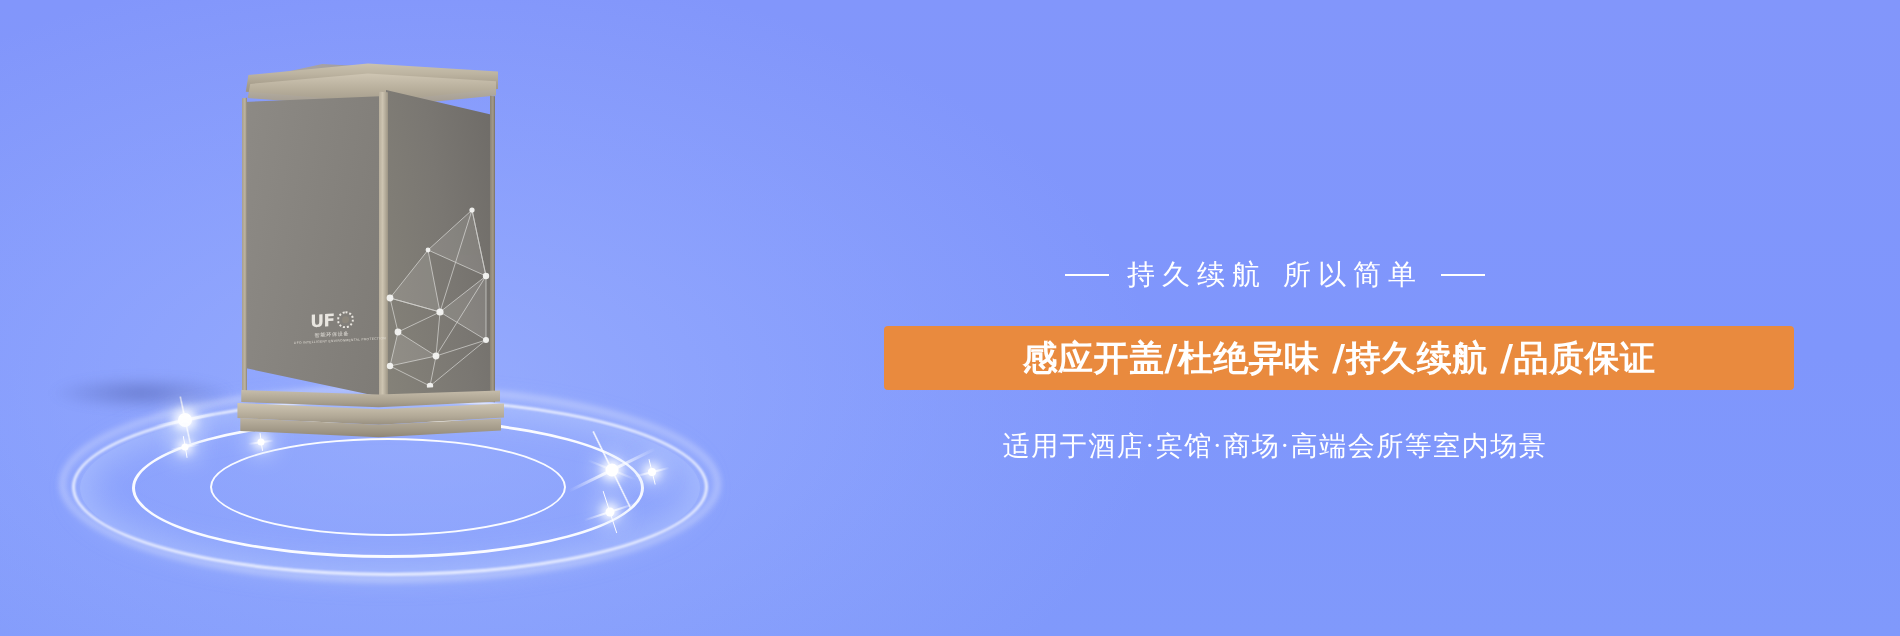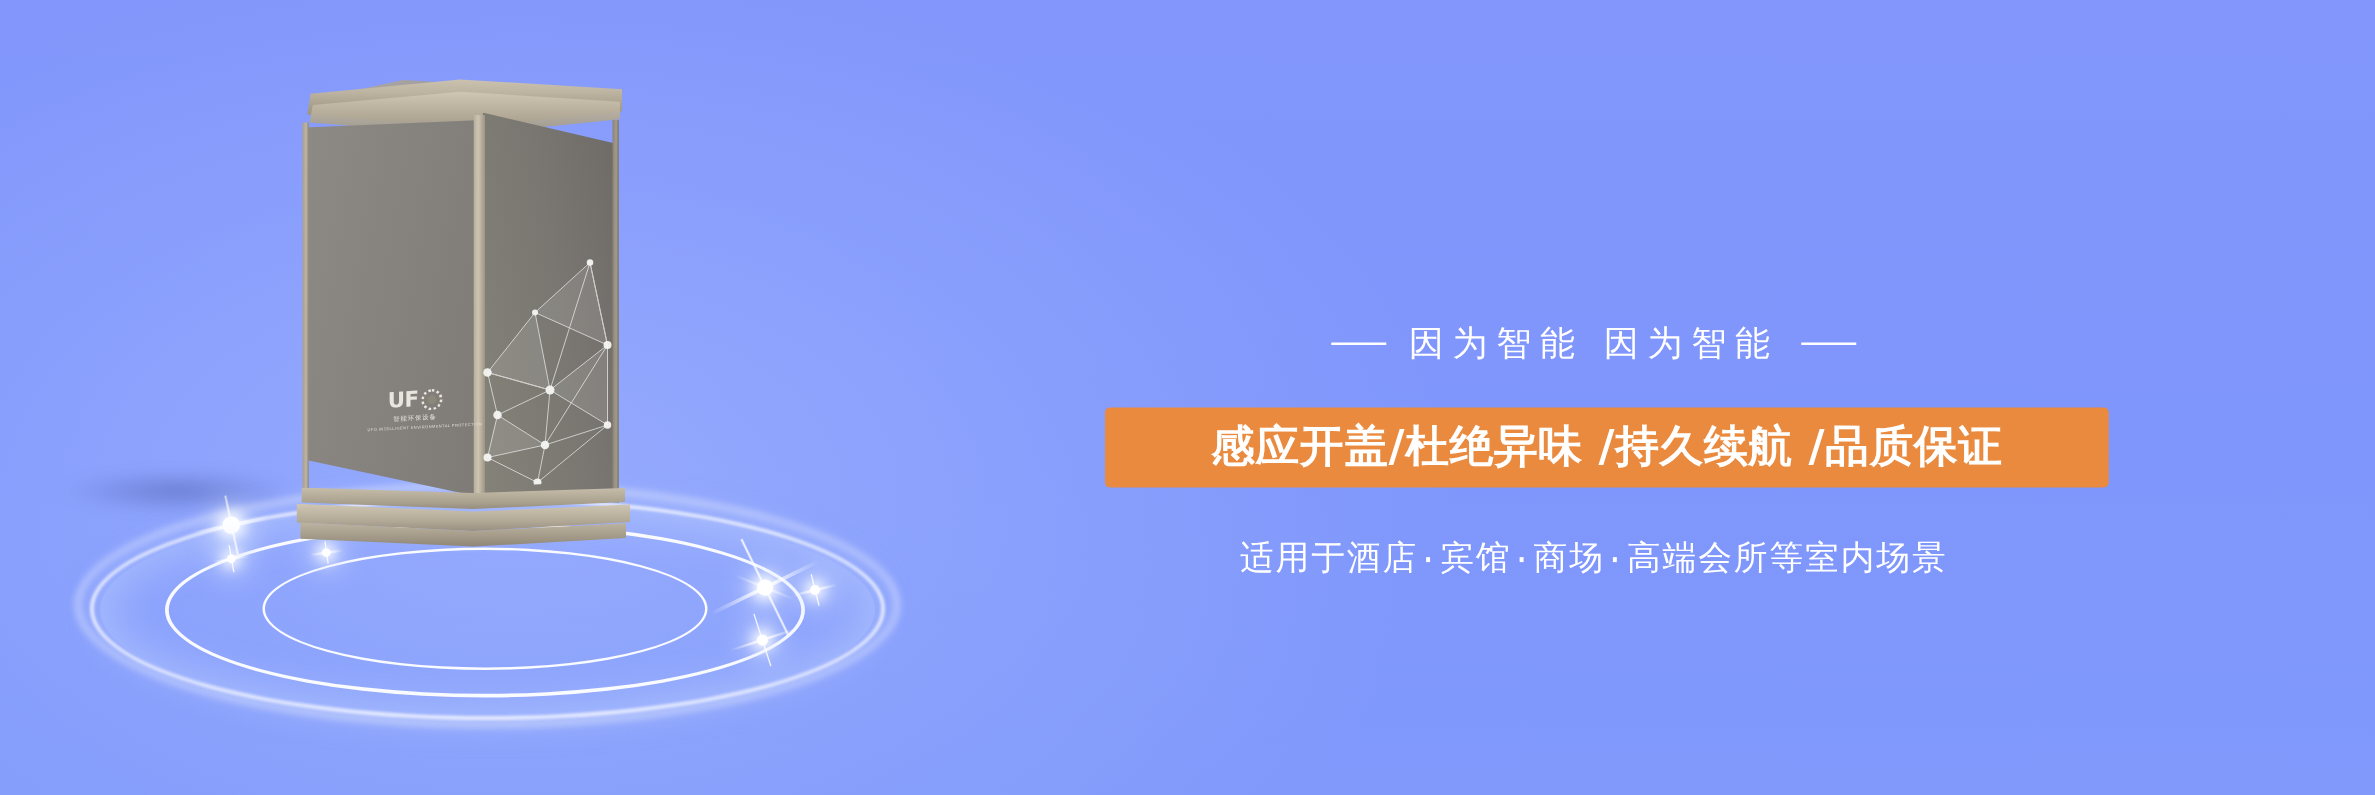--- a/index.html
+++ b/index.html
@@ -339,21 +339,21 @@
   }
   .subline .sub-text {
     letter-spacing: 7px;
     font-family: "DejaVu Sans", "Liberation Sans", sans-serif;
   }
 
   .badge {
     position: absolute;
     left: 24px;
     top: 326px;
-    width: 803px;
+    width: 910px;
     height: 64px;
     background: #e98a3e;
     border-radius: 4px;
     display: flex;
     align-items: center;
     justify-content: center;
     box-sizing: border-box;
   }
   .badge-text {
     color: #ffffff;
@@ -365,21 +365,21 @@
     line-height: 1;
   }
 
   .scene {
     position: absolute;
     left: 0;
     top: 428px;
     width: 830px;
     text-align: center;
     color: #ffffff;
-    font-family: Liberation Mono, monospace;
+    font-family: Liberation Serif, serif;
     font-size: 27px;
     letter-spacing: 1.5px;
     white-space: nowrap;
   }
 </style>
 </head>
 <body>
 
 <div id="banner">
 
@@ -497,21 +497,21 @@
       </div>
 
     </div>
   </div>
 
   <div class="copy">
 
 
     <div class="subline">
       <span class="dash"></span>
-      <span class="sub-text">因为智能  因为智能</span>
+      <span class="sub-text">持久续航  所以简单</span>
       <span class="dash"></span>
     </div>
 
     <div class="badge">
       <span class="badge-text">感应开盖/杜绝异味 /持久续航 /品质保证</span>
     </div>
 
     <div class="scene">适用于酒店·宾馆·商场·高端会所等室内场景</div>
 
   </div>

